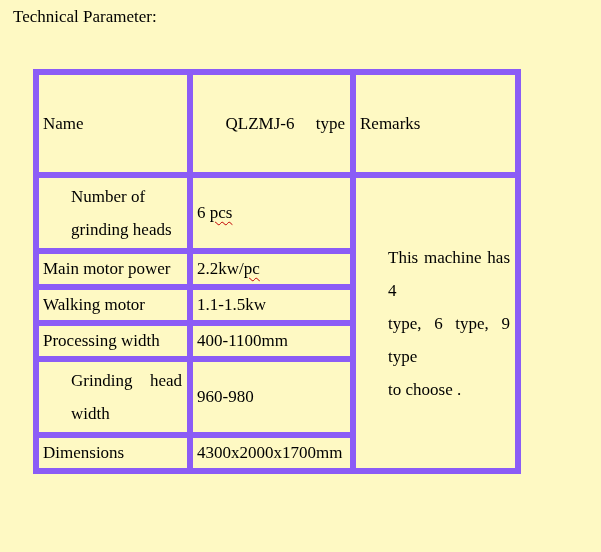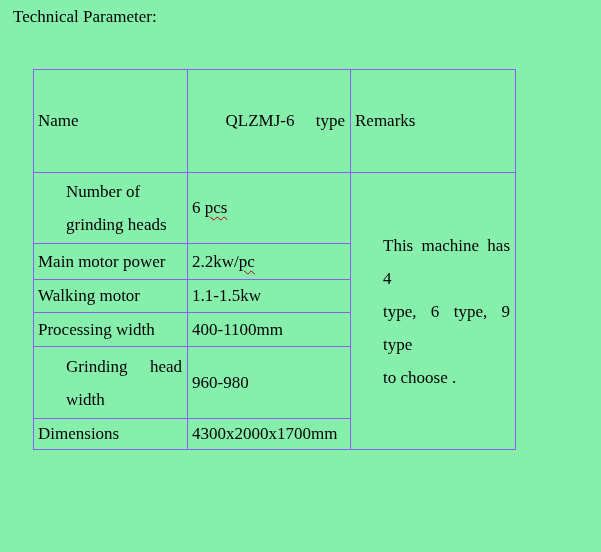--- a/index.html
+++ b/index.html
@@ -3,21 +3,21 @@
 <meta charset="utf-8">
 <style>
   html, body {
     margin: 0;
     padding: 0;
   }
   .page {
     position: relative;
     width: 601px;
     height: 552px;
-    background: #86efac;
+    background: #fef9c3;
     color: #000000;
     font-family: "Liberation Serif", "DejaVu Serif", serif;
     overflow: hidden;
     text-decoration: underline;
   }
   .heading {
     position: absolute;
     left: 13px;
     top: 7px;
     font-size: 17px;
@@ -26,21 +26,21 @@
   }
   table.params {
     position: absolute;
     left: 33px;
     top: 69px;
     border-collapse: collapse;
     table-layout: fixed;
     font-size: 17px;
   }
   table.params td {
-    border: 1px solid #8b5cf6;
+    border: 6px solid #8b5cf6;
     vertical-align: middle;
     padding: 2px 5px 2px 4px;
     line-height: 26px;
     overflow: hidden;
   }
   table.params td div {
     line-height: 33px;
     margin-left: 28px;
   }
   .stretch {

